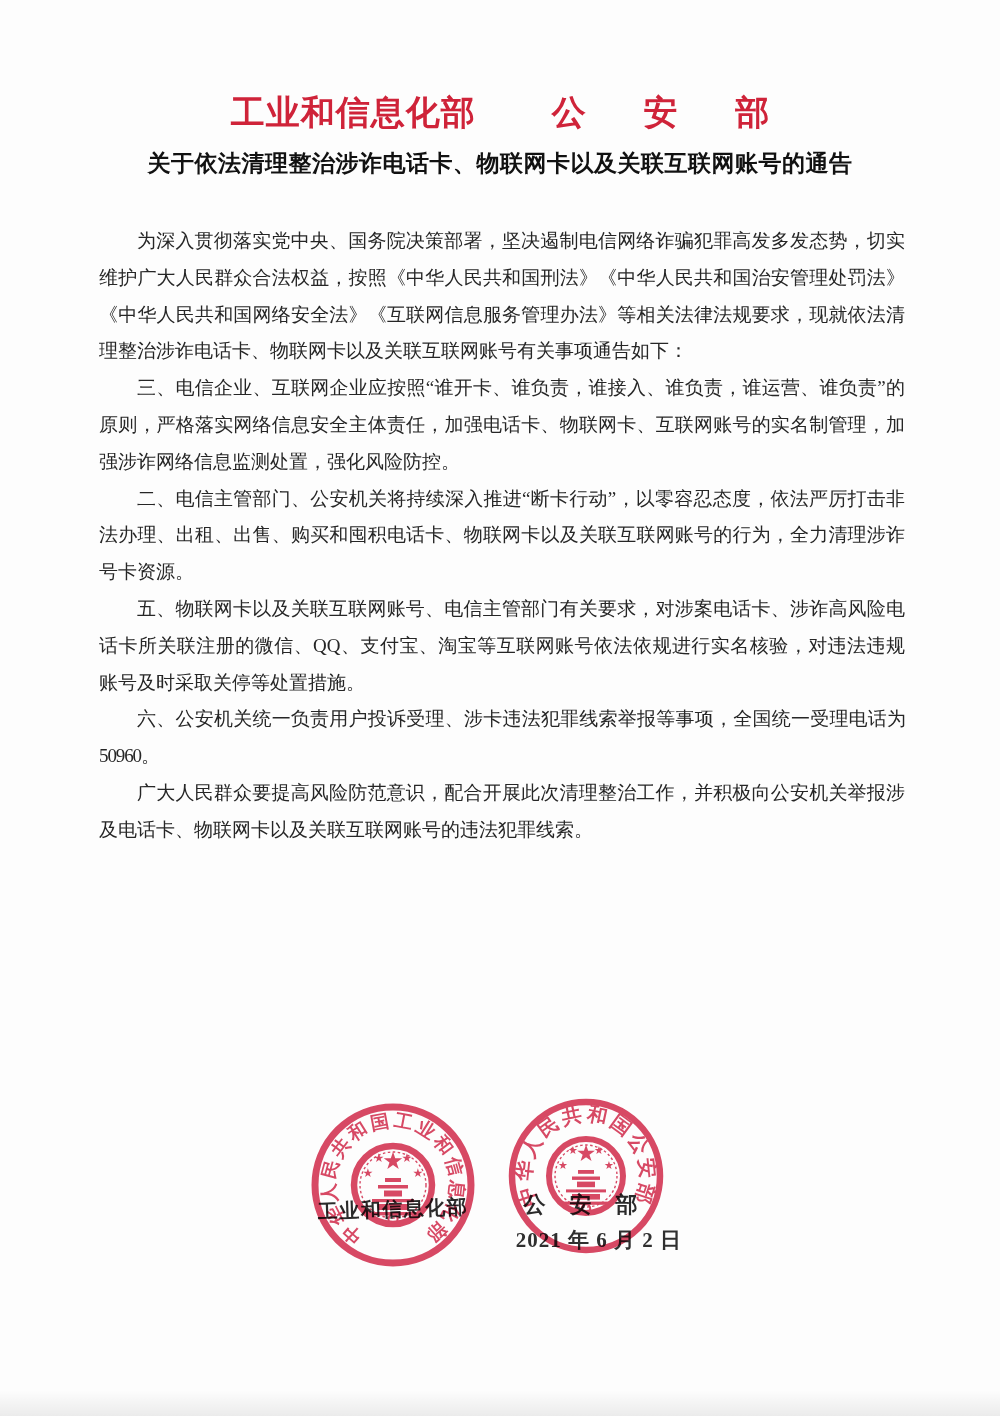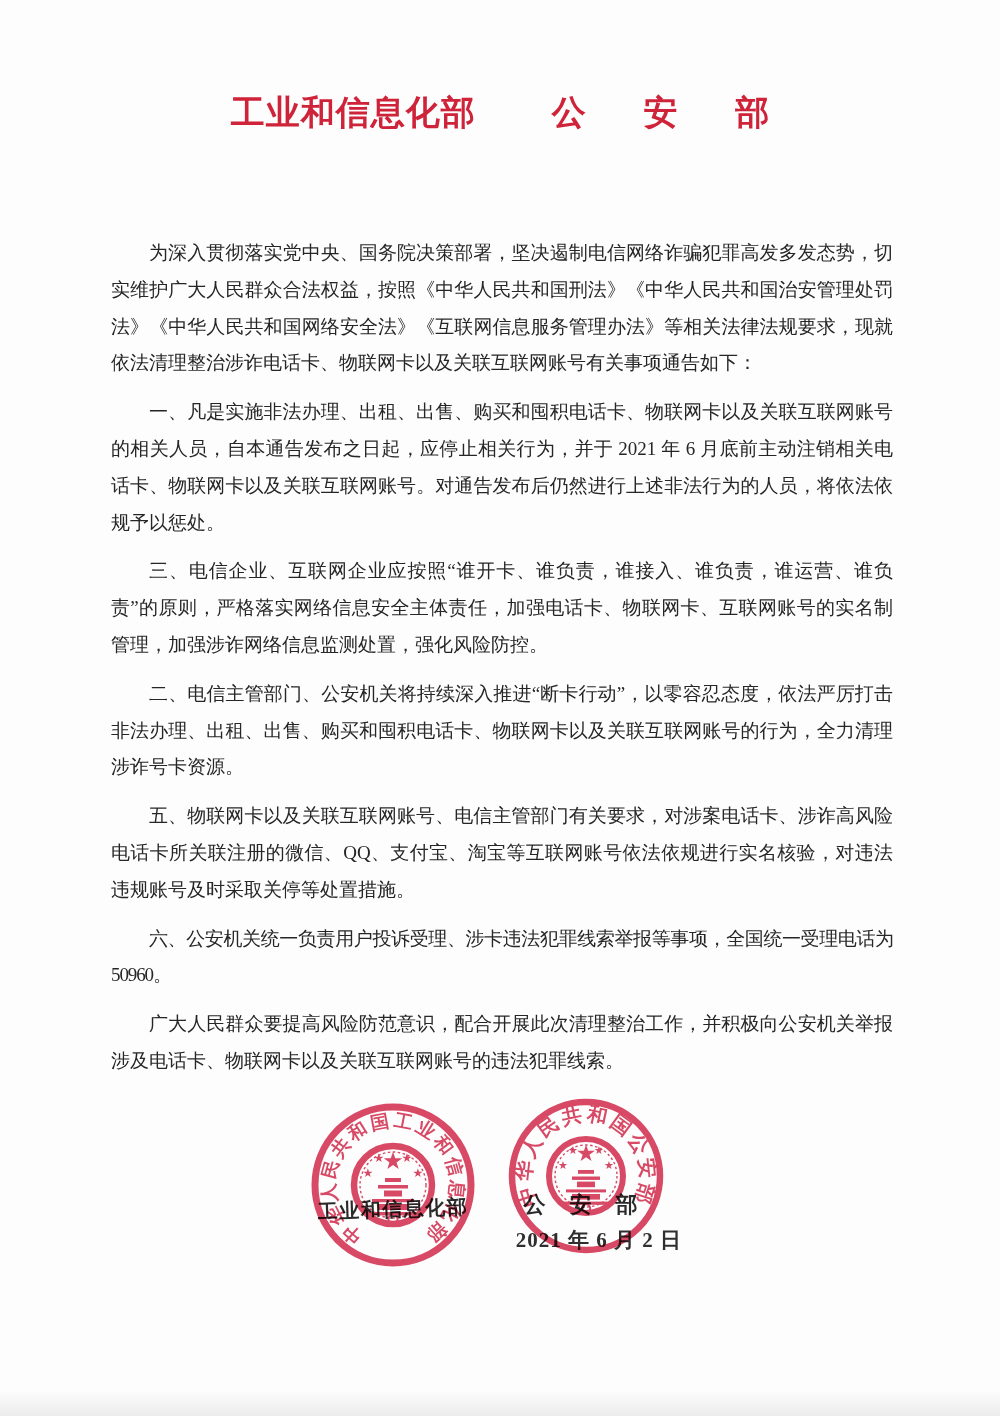--- a/index.html
+++ b/index.html
@@ -30,21 +30,21 @@
     margin:0;text-align:center;
     font-size:23px;font-weight:bold;color:#111;
     letter-spacing:0.5px;
   }
   
   .doc-body{
     position:absolute;top:223px;left:99px;width:806px;
     font-size:19px;line-height:36.8px;color:#262626;
     text-align:justify;
   }
-  .doc-body p{margin:12px;text-indent:2em;}
+  .doc-body p{margin:0;text-indent:2em;}
   .doc-body p.tight{letter-spacing:-1.1px;}
   
   .seal{position:absolute;}
   .seal svg{display:block;opacity:0.92;}
   .seal-miit{left:308px;top:1100px;width:170px;height:170px;}
   .seal-mps{left:506px;top:1096px;width:160px;height:160px;}
   .seal-overlay{
     position:absolute;left:50%;transform:translateX(-50%);
     white-space:nowrap;color:#1c1c1c;font-weight:bold;
     mix-blend-mode:multiply;opacity:0.94;
@@ -61,24 +61,24 @@
 </head>
 <body>
 
 <div class="page" style="--header-red:#cf2339;">
 
   <div class="header-row">
     <span>工业和信息化部</span>
     <span class="ministry-right">公安部</span>
   </div>
 
+  <h1 class="doc-title">关于依法清理整治涉诈电话卡、物联网卡以及关联互联网账号的通告</h1>
 
   <div class="doc-body">
     <p>为深入贯彻落实党中央、国务院决策部署，坚决遏制电信网络诈骗犯罪高发多发态势，切实维护广大人民群众合法权益，按照《中华人民共和国刑法》《中华人民共和国治安管理处罚法》《中华人民共和国网络安全法》《互联网信息服务管理办法》等相关法律法规要求，现就依法清理整治涉诈电话卡、物联网卡以及关联互联网账号有关事项通告如下：</p>
-    <p>一、凡是实施非法办理、出租、出售、购买和囤积电话卡、物联网卡以及关联互联网账号的相关人员，自本通告发布之日起，应停止相关行为，并于 2021 年 6 月底前主动注销相关电话卡、物联网卡以及关联互联网账号。对通告发布后仍然进行上述非法行为的人员，将依法依规予以惩处。</p>
     <p>三、电信企业、互联网企业应按照“谁开卡、谁负责，谁接入、谁负责，谁运营、谁负责”的原则，严格落实网络信息安全主体责任，加强电话卡、物联网卡、互联网账号的实名制管理，加强涉诈网络信息监测处置，强化风险防控。</p>
     <p>二、电信主管部门、公安机关将持续深入推进“断卡行动”，以零容忍态度，依法严厉打击非法办理、出租、出售、购买和囤积电话卡、物联网卡以及关联互联网账号的行为，全力清理涉诈号卡资源。</p>
     <p>五、物联网卡以及关联互联网账号、电信主管部门有关要求，对涉案电话卡、涉诈高风险电话卡所关联注册的微信、QQ、支付宝、淘宝等互联网账号依法依规进行实名核验，对违法违规账号及时采取关停等处置措施。</p>
     <p class="tight">六、公安机关统一负责用户投诉受理、涉卡违法犯罪线索举报等事项，全国统一受理电话为 50960。</p>
     <p>广大人民群众要提高风险防范意识，配合开展此次清理整治工作，并积极向公安机关举报涉及电话卡、物联网卡以及关联互联网账号的违法犯罪线索。</p>
   </div>
 
   <div class="seal seal-miit">
     <svg viewBox="0 0 170 170" width="170" height="170">
       <circle cx="85" cy="85" r="78" fill="none" stroke="#d43a58" stroke-width="7"></circle>

